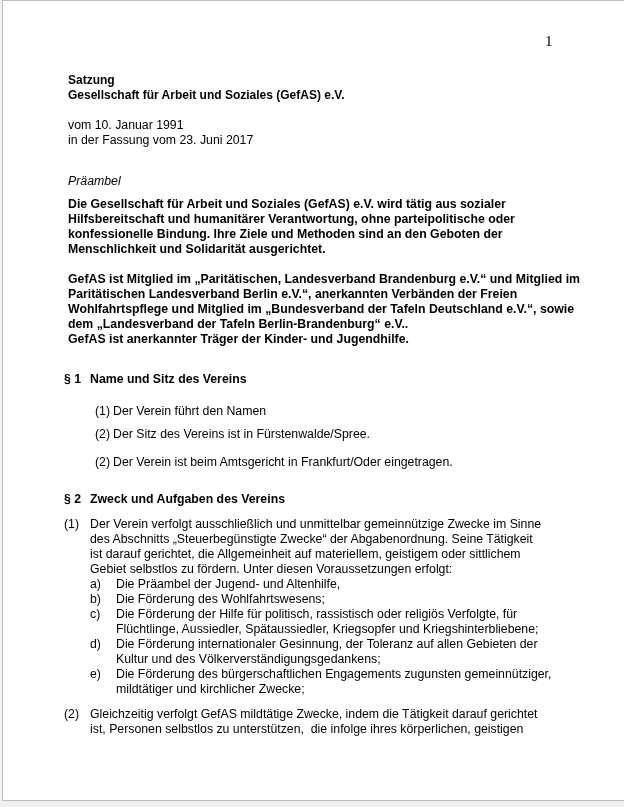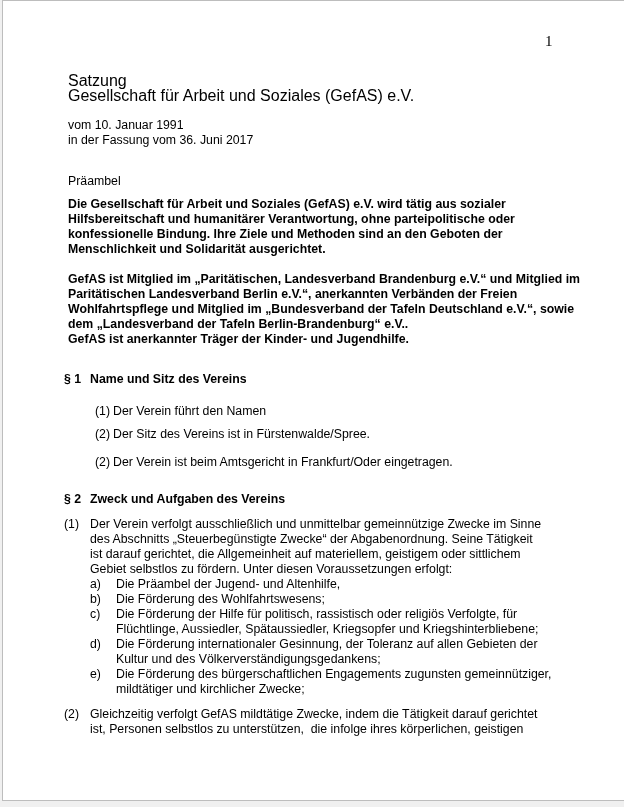--- a/index.html
+++ b/index.html
@@ -25,23 +25,23 @@
     font-size: 15px; line-height: 15px;
   }
   .content {
     position: absolute; left: 0; top: 0; width: 100%;
     box-sizing: border-box;
     padding: 72px 10px 0 65px;
     font-size: 12.3px; line-height: 15px;
   }
   .preline { white-space: pre-wrap; }
   .bold { font-weight: bold; }
-  .doc-title { font-size: 16px; line-height: 15px; font-weight: normal; }
+  .doc-title { font-size: 12px; line-height: 15px; font-weight: bold; }
   .dates { margin-top: 15px; }
-  .pre-heading { margin-top: 26px; }
+  .pre-heading { margin-top: 26px; font-style: italic; }
   .para1 { margin-top: 8px; font-weight: bold; }
   .para2 { margin-top: 15px; font-weight: bold; }
   .sec-heading { display: flex; margin-left: -4px; font-weight: bold; }
   .sec-heading .num { flex: 0 0 26px; }
   .sec1 { margin-top: 25px; }
   .sec2 { margin-top: 22px; }
   .item { display: flex; }
   .item .num { flex: 0 0 18px; }
   .item .itext { flex: 1 1 auto; }
   .s1.item { margin-left: 27px; }
@@ -64,21 +64,21 @@
   <div class="page">
 
     <div class="pagenum">1</div>
 
     <div class="content">
 
       <div class="doc-title preline">Satzung
 Gesellschaft für Arbeit und Soziales (GefAS) e.V.</div>
 
       <div class="dates preline">vom 10. Januar 1991
-in der Fassung vom 36. Juni 2017</div>
+in der Fassung vom 23. Juni 2017</div>
 
       <div class="pre-heading">Präambel</div>
       <div class="para1 preline">Die Gesellschaft für Arbeit und Soziales (GefAS) e.V. wird tätig aus sozialer
 Hilfsbereitschaft und humanitärer Verantwortung, ohne parteipolitische oder
 konfessionelle Bindung. Ihre Ziele und Methoden sind an den Geboten der
 Menschlichkeit und Solidarität ausgerichtet.</div>
       <div class="para2 preline">GefAS ist Mitglied im „Paritätischen, Landesverband Brandenburg e.V.“ und Mitglied im
 Paritätischen Landesverband Berlin e.V.“, anerkannten Verbänden der Freien
 Wohlfahrtspflege und Mitglied im „Bundesverband der Tafeln Deutschland e.V.“, sowie
 dem „Landesverband der Tafeln Berlin-Brandenburg“ e.V..

